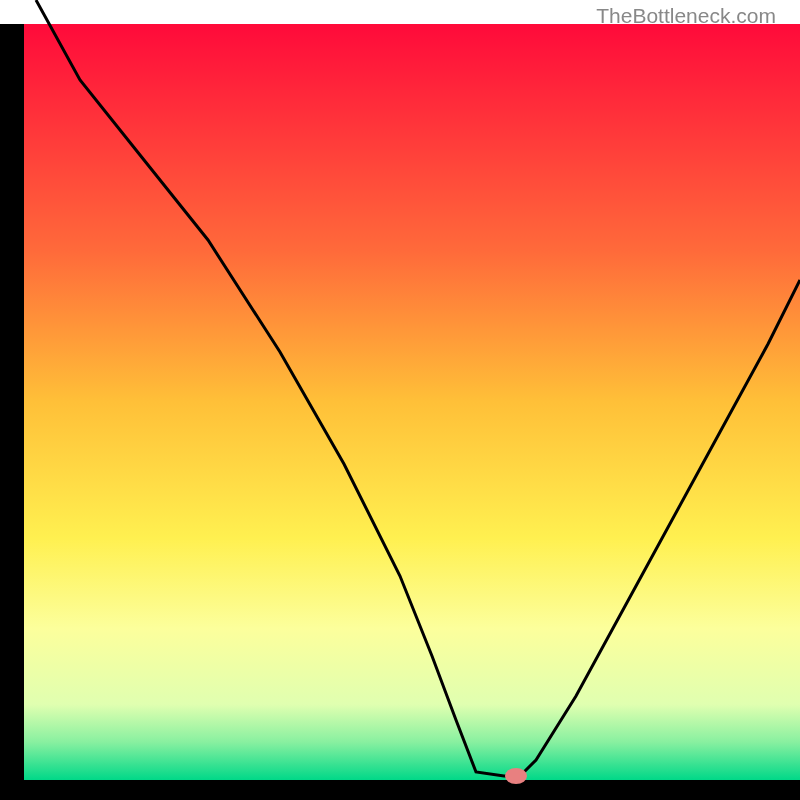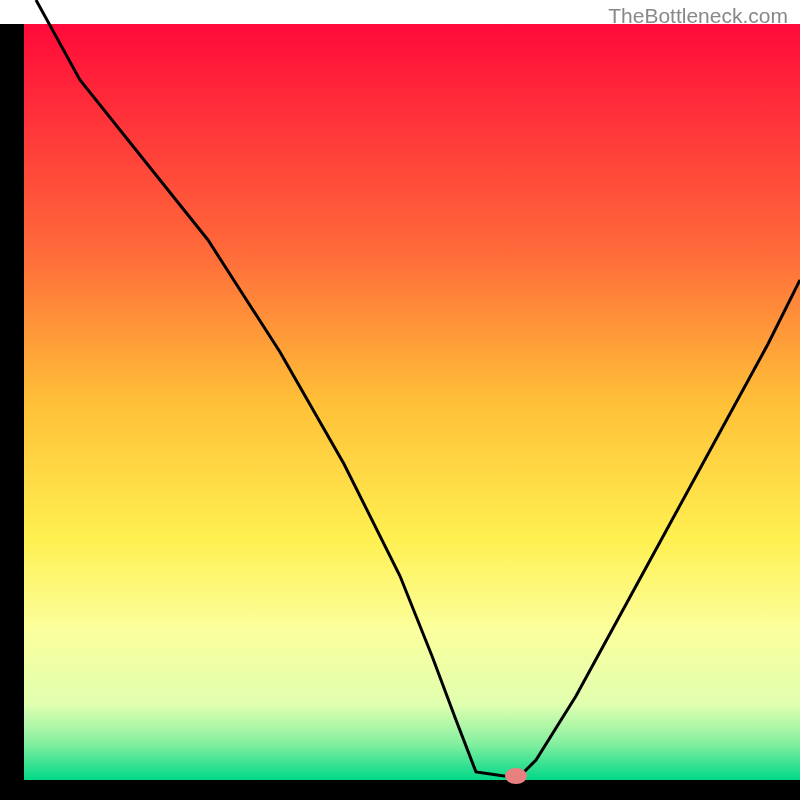--- a/index.html
+++ b/index.html
@@ -14,21 +14,21 @@
   .chart-container {
     position: absolute;
     top: 0;
     left: 0;
     width: 800px;
     height: 800px;
   }
   .watermark {
     position: absolute;
     top: 4px;
-    right: 12px;
+    right: 24px;
     color: #888888;
     font-size: 21px;
     font-weight: normal;
     z-index: 10;
   }
   svg {
     display: block;
   }
 </style>
 </head>

